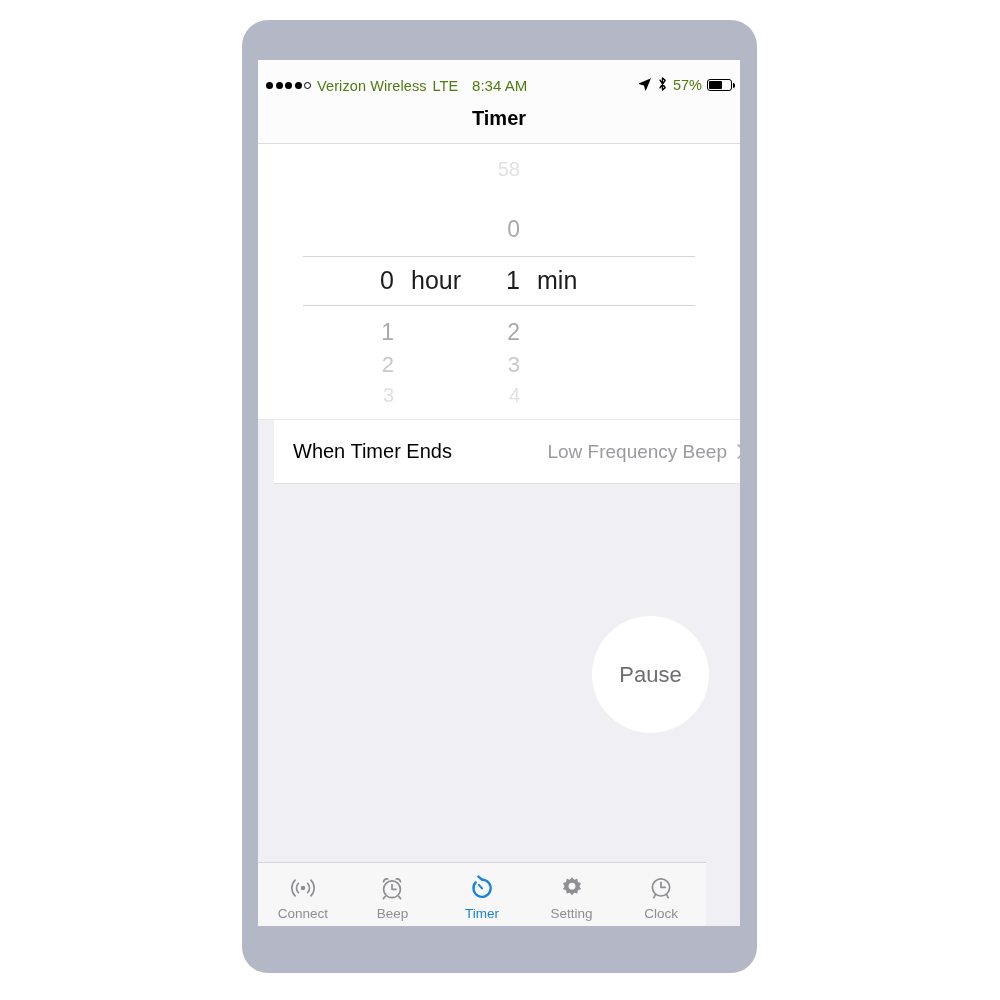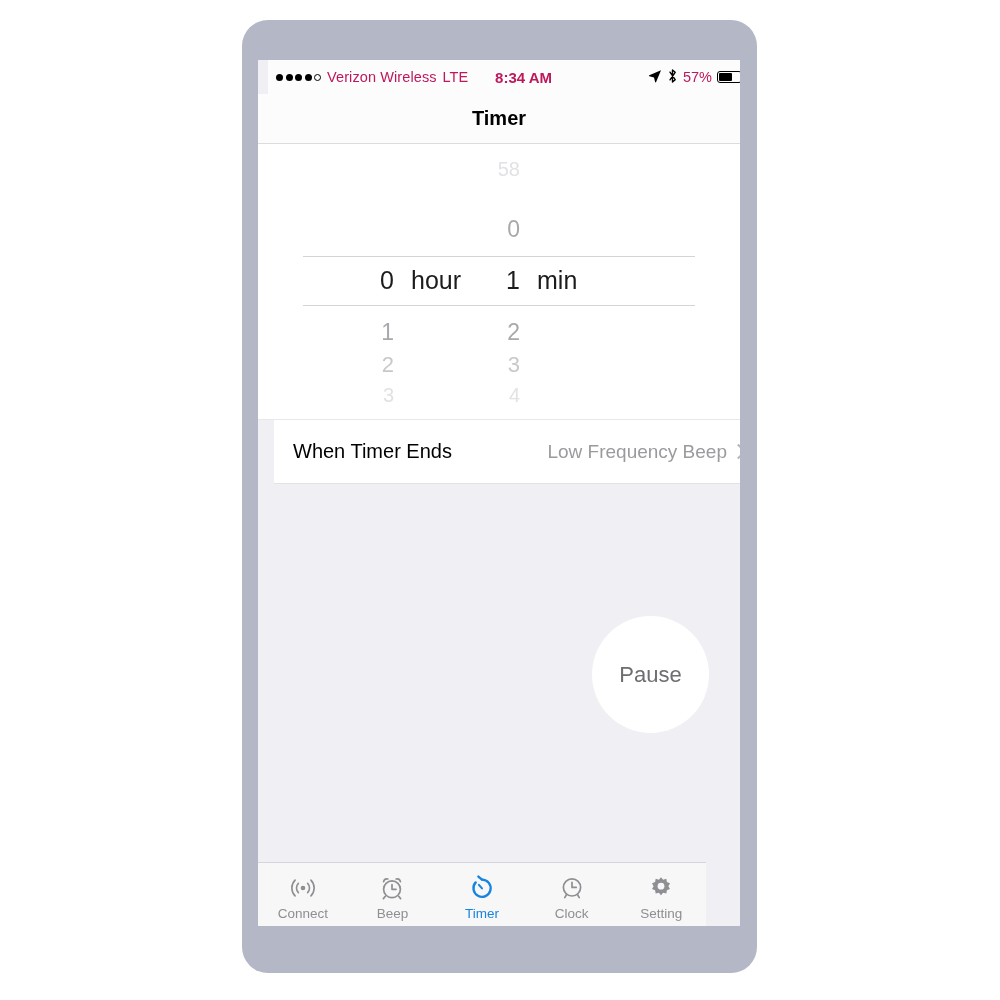--- a/index.html
+++ b/index.html
@@ -32,28 +32,28 @@
     top: 60px;
     width: 482px;
     height: 866px;
     background: #efeff4;
     overflow: hidden;
   }
 
   
   #status-bar {
     position: absolute;
-    left: 10px; top: 0;
+    left: 0; top: 0;
     width: 482px;
     height: 34px;
     background: #fcfcfc;
     display: flex;
-    align-items: center;
+    align-items: flex-end;
     font-size: 14.5px;
-    color: #be185d;
+    color: #4d7c0f;
   }
   .sb-left {
     display: flex;
     align-items: center;
     margin-left: 8px;
     gap: 6px;
   }
   .sig-dots { display: flex; align-items: center; gap: 2.5px; }
   .sig-dots i {
     display: block;
@@ -61,21 +61,21 @@
     border-radius: 50%;
     background: #000;
   }
   .sig-dots i.hollow {
     background: transparent;
     border: 1.2px solid #000;
     width: 5px; height: 5px;
   }
   .sb-carrier { font-size: 14.5px; letter-spacing: .1px; }
   .sb-net { font-size: 14.5px; }
-  .sb-time { font-weight: bold; font-size: 15px; margin-left: 21px; }
+  .sb-time { font-weight: normal; font-size: 15px; margin-left: 8px; }
   .sb-right {
     position: absolute;
     right: 8px;
     display: flex;
     align-items: center;
     gap: 5px;
   }
   .loc-arrow { display: block; }
   .bt-glyph { font-size: 15px; line-height: 1; }
   .sb-batt-pct { font-size: 14.5px; font-weight: normal; }
@@ -424,33 +424,33 @@
           <path d="M15 6.6 11.4 3.6" fill="none" stroke="#1784e0" stroke-width="2.4" stroke-linecap="round"></path>
           <path d="M15 15.4 11.9 11.8" fill="none" stroke="#1784e0" stroke-width="2" stroke-linecap="round"></path>
         </svg>
       </span>
       <span class="tab-label">Timer</span>
     </div>
 
     <div class="tab-item">
       <span class="tab-icon">
         <svg width="30" height="30" viewBox="0 0 30 30">
+          <path d="M15 4.2l2.1 2.5 3.2-.9.6 3.3 3.1 1.2-1.6 2.9 1.6 2.9-3.1 1.2-.6 3.3-3.2-.9L15 22.2l-2.1-2.5-3.2.9-.6-3.3-3.1-1.2 1.6-2.9-1.6-2.9 3.1-1.2.6-3.3 3.2.9z" fill="#8e8e93"></path>
+          <circle cx="15" cy="13.2" r="3.4" fill="#f7f7f8"></circle>
+        </svg>
+      </span>
+      <span class="tab-label">Setting</span>
+    </div>
+
+    <div class="tab-item">
+      <span class="tab-icon">
+        <svg width="30" height="30" viewBox="0 0 30 30">
           <circle cx="15" cy="14.4" r="8.6" fill="none" stroke="#8e8e93" stroke-width="1.7"></circle>
           <path d="M15 9.3v5.1h4.2" fill="none" stroke="#8e8e93" stroke-width="1.7" stroke-linecap="round" stroke-linejoin="round"></path>
           <path d="M9.6 21.4 7.8 24.6M20.4 21.4l1.8 3.2" fill="none" stroke="#8e8e93" stroke-width="1.7" stroke-linecap="round"></path>
         </svg>
       </span>
       <span class="tab-label">Clock</span>
     </div>
 
-    <div class="tab-item">
-      <span class="tab-icon">
-        <svg width="30" height="30" viewBox="0 0 30 30">
-          <path d="M15 4.2l2.1 2.5 3.2-.9.6 3.3 3.1 1.2-1.6 2.9 1.6 2.9-3.1 1.2-.6 3.3-3.2-.9L15 22.2l-2.1-2.5-3.2.9-.6-3.3-3.1-1.2 1.6-2.9-1.6-2.9 3.1-1.2.6-3.3 3.2.9z" fill="#8e8e93"></path>
-          <circle cx="15" cy="13.2" r="3.4" fill="#f7f7f8"></circle>
-        </svg>
-      </span>
-      <span class="tab-label">Setting</span>
-    </div>
-
   </div>
 
 </div>
 
 </body></html>

